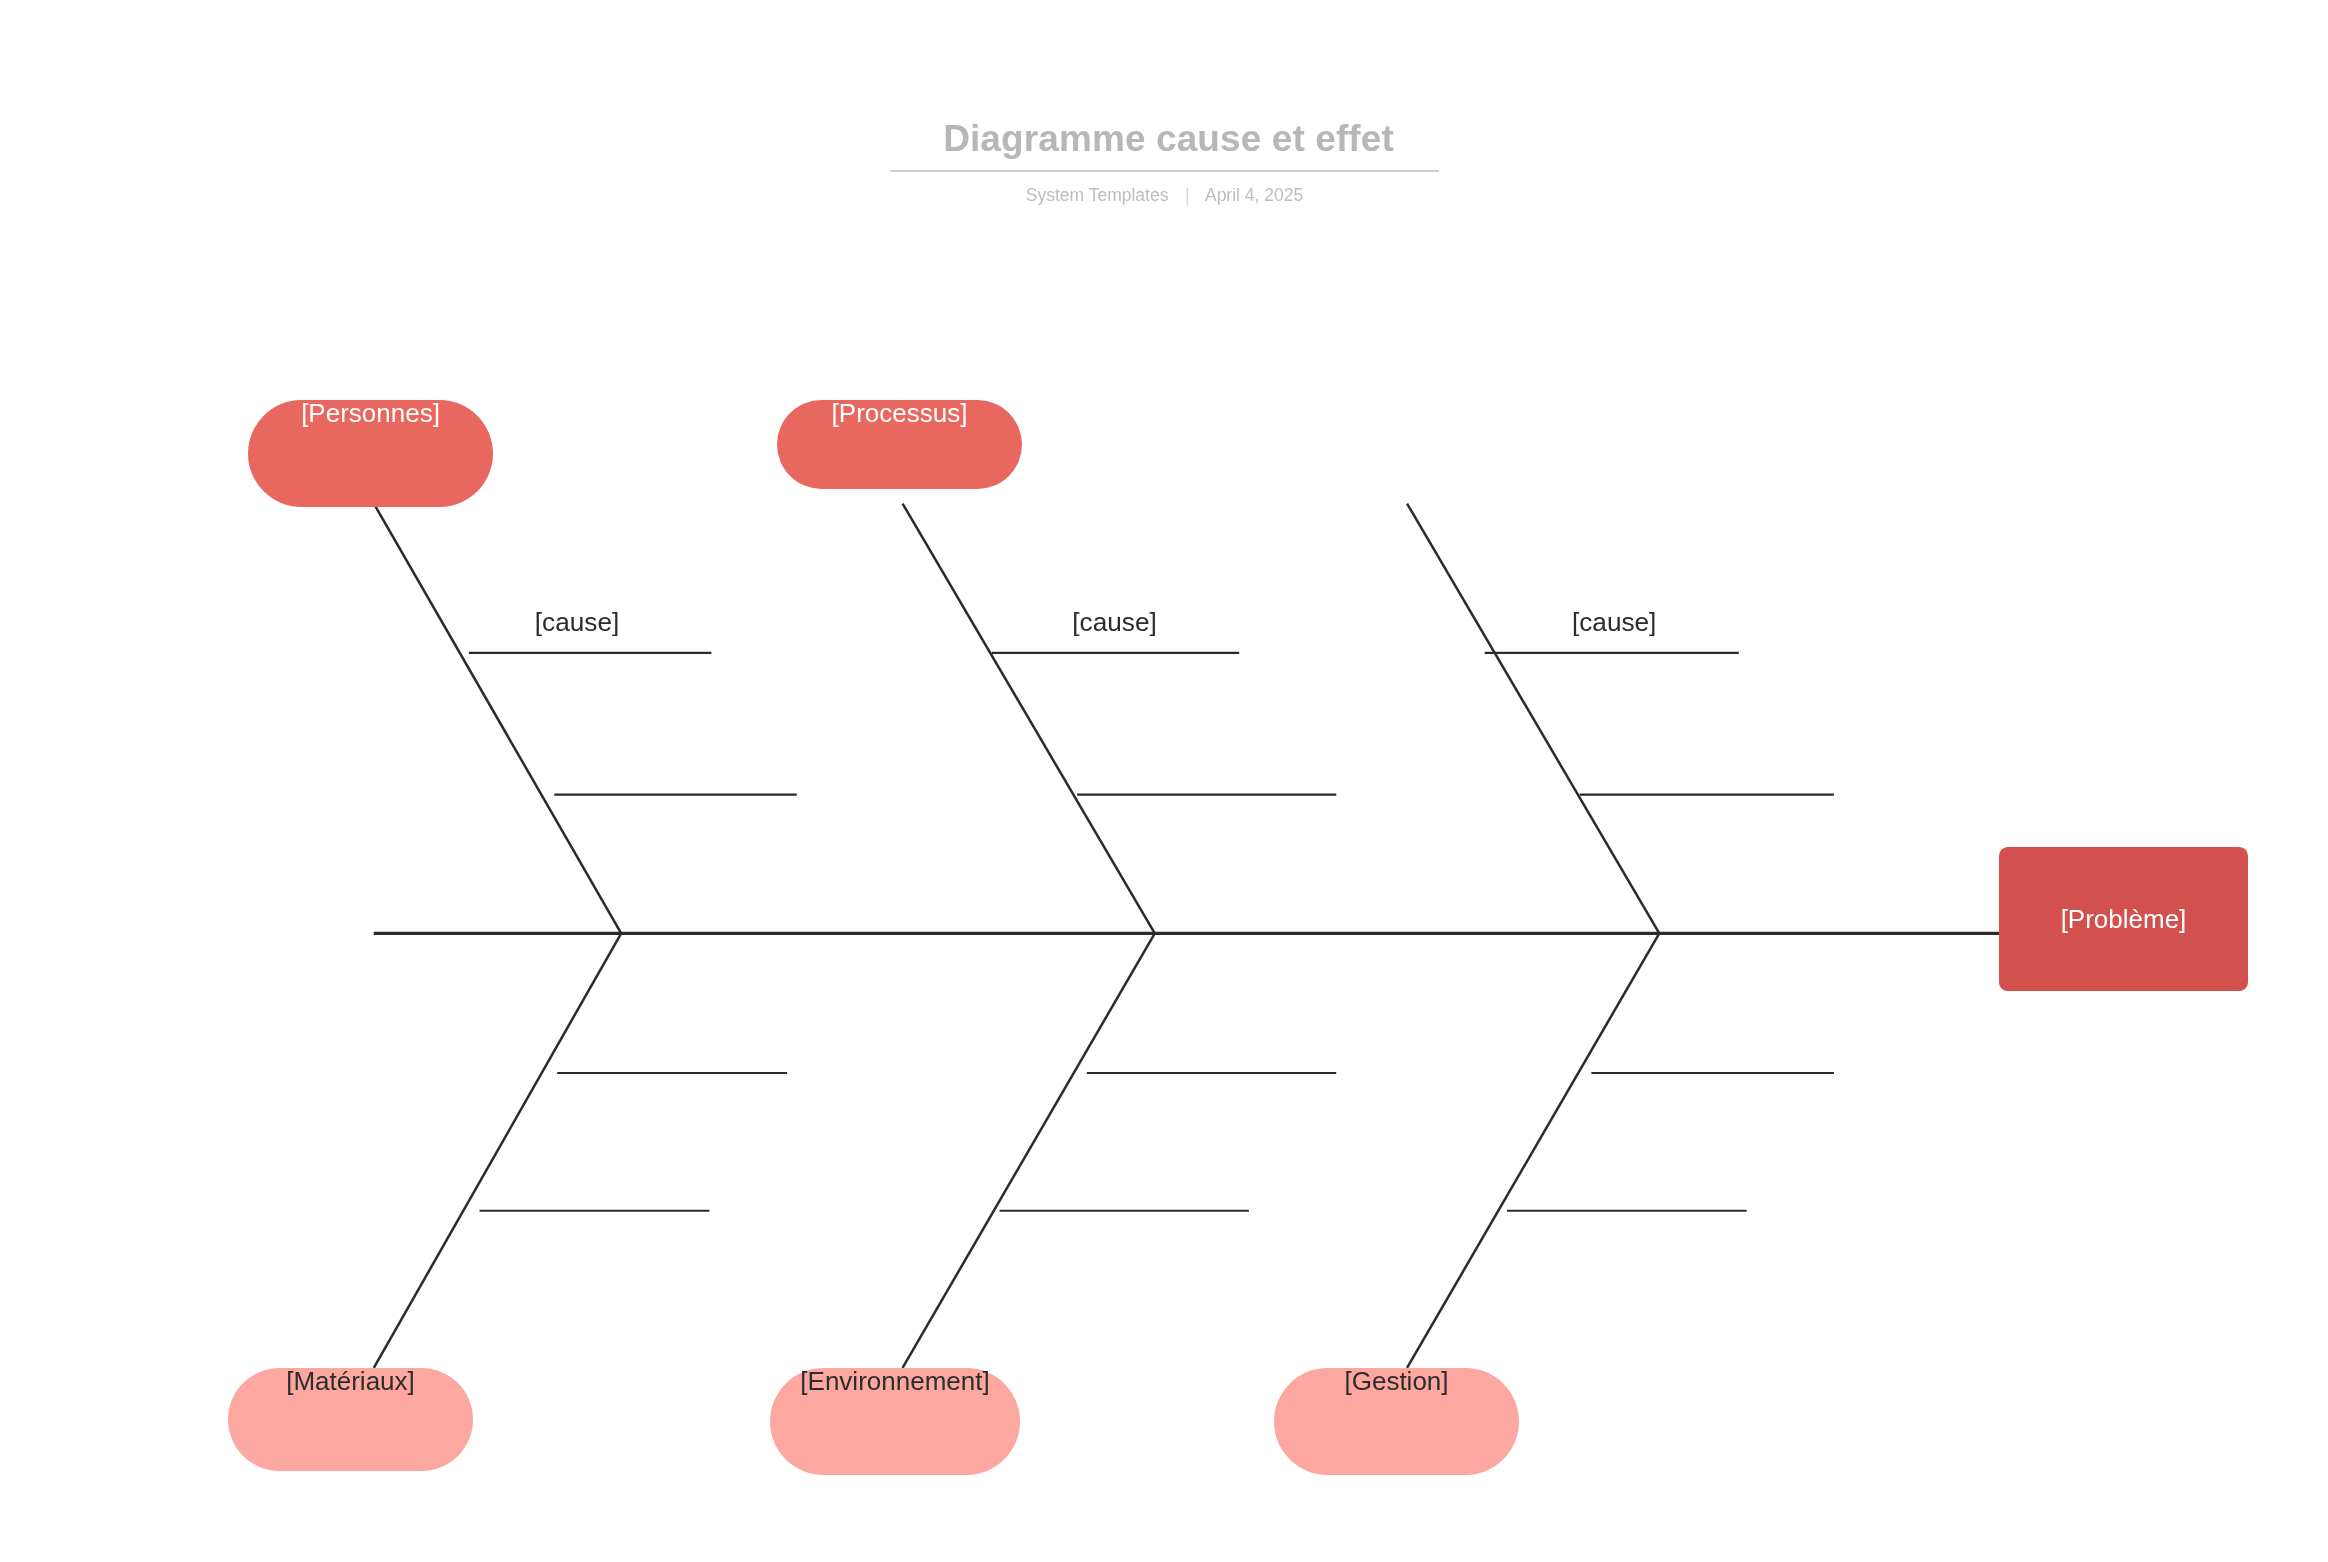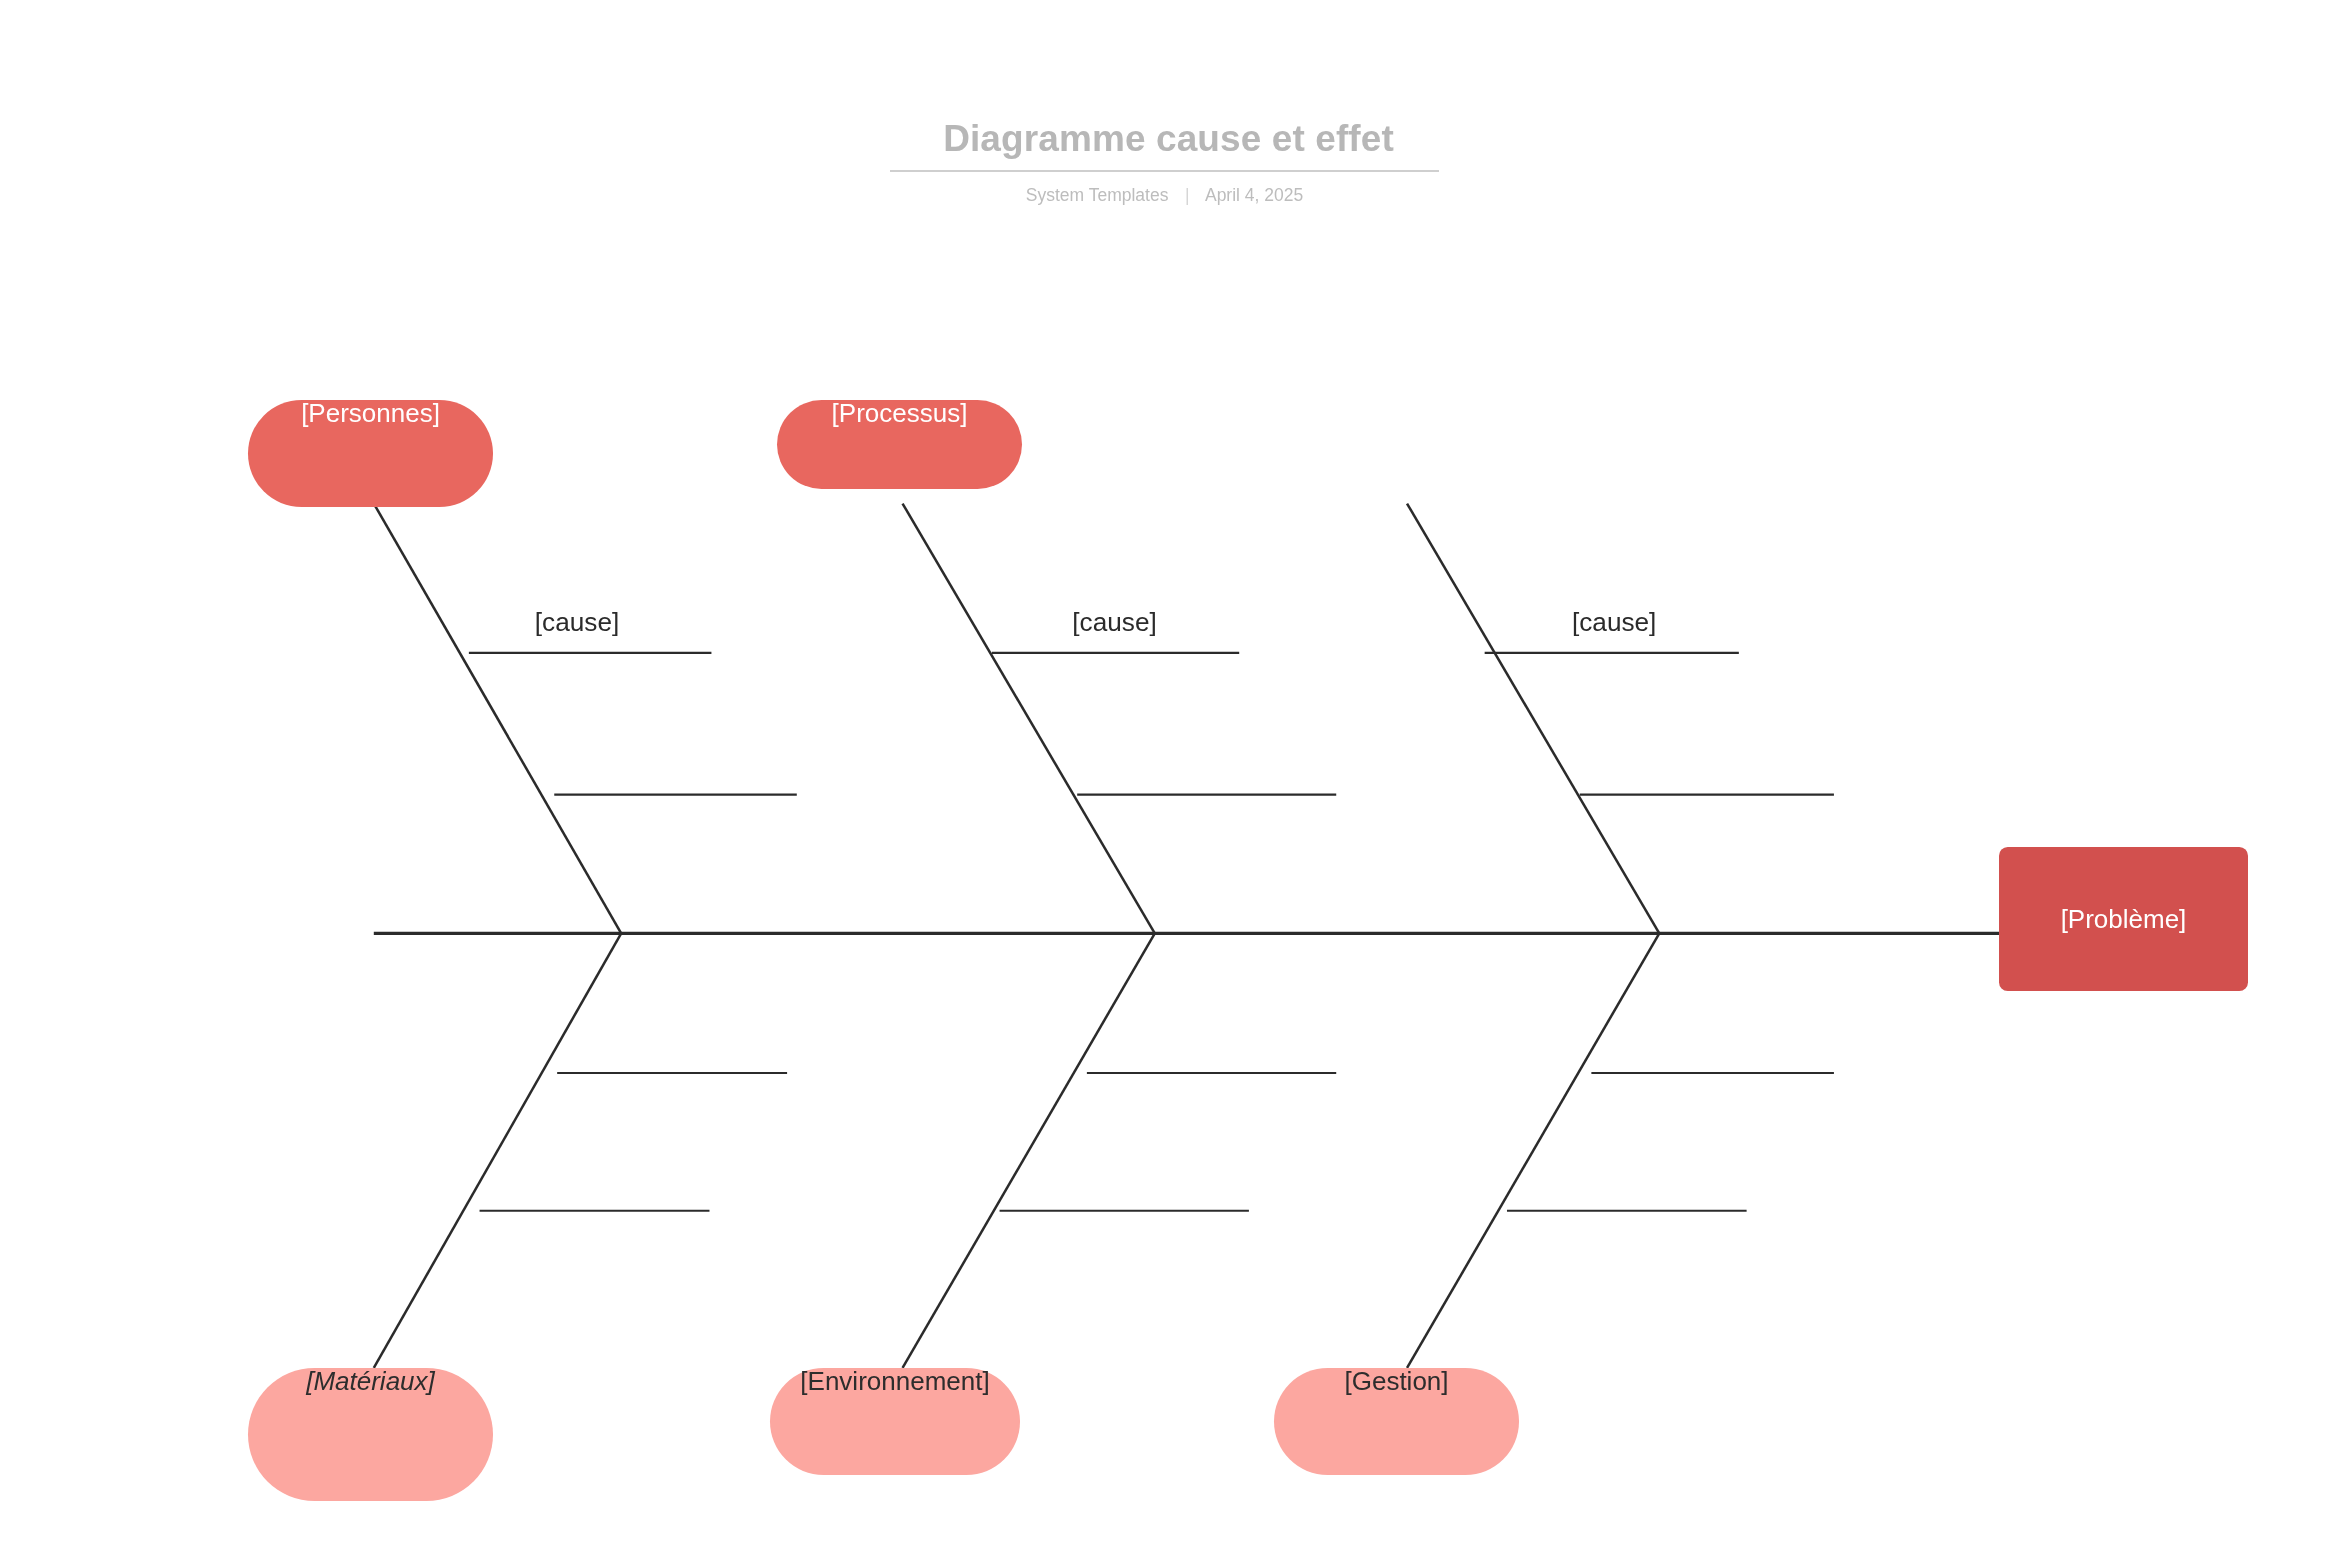--- a/index.html
+++ b/index.html
@@ -166,21 +166,21 @@
 
   <div class="pill pill-top" style="left:248px; top:400px; width:245px; height:107px;">
     <span>[Personnes]</span>
   </div>
 
   <div class="pill pill-top" style="left:777px; top:400px; width:245px; height:89px;">
     <span>[Processus]</span>
   </div>
 
 
-  <div class="pill pill-bottom" style="left:248px; top:1368px; width:245px; height:133px;font-style:italic;">
+  <div class="pill pill-bottom" style="left:228px; top:1368px; width:245px; height:103px;">
     <span>[Matériaux]</span>
   </div>
 
   <div class="pill pill-bottom" style="left:770px; top:1368px; width:250px; height:107px;">
     <span>[Environnement]</span>
   </div>
 
   <div class="pill pill-bottom" style="left:1274px; top:1368px; width:245px; height:107px;">
     <span>[Gestion]</span>
   </div>

